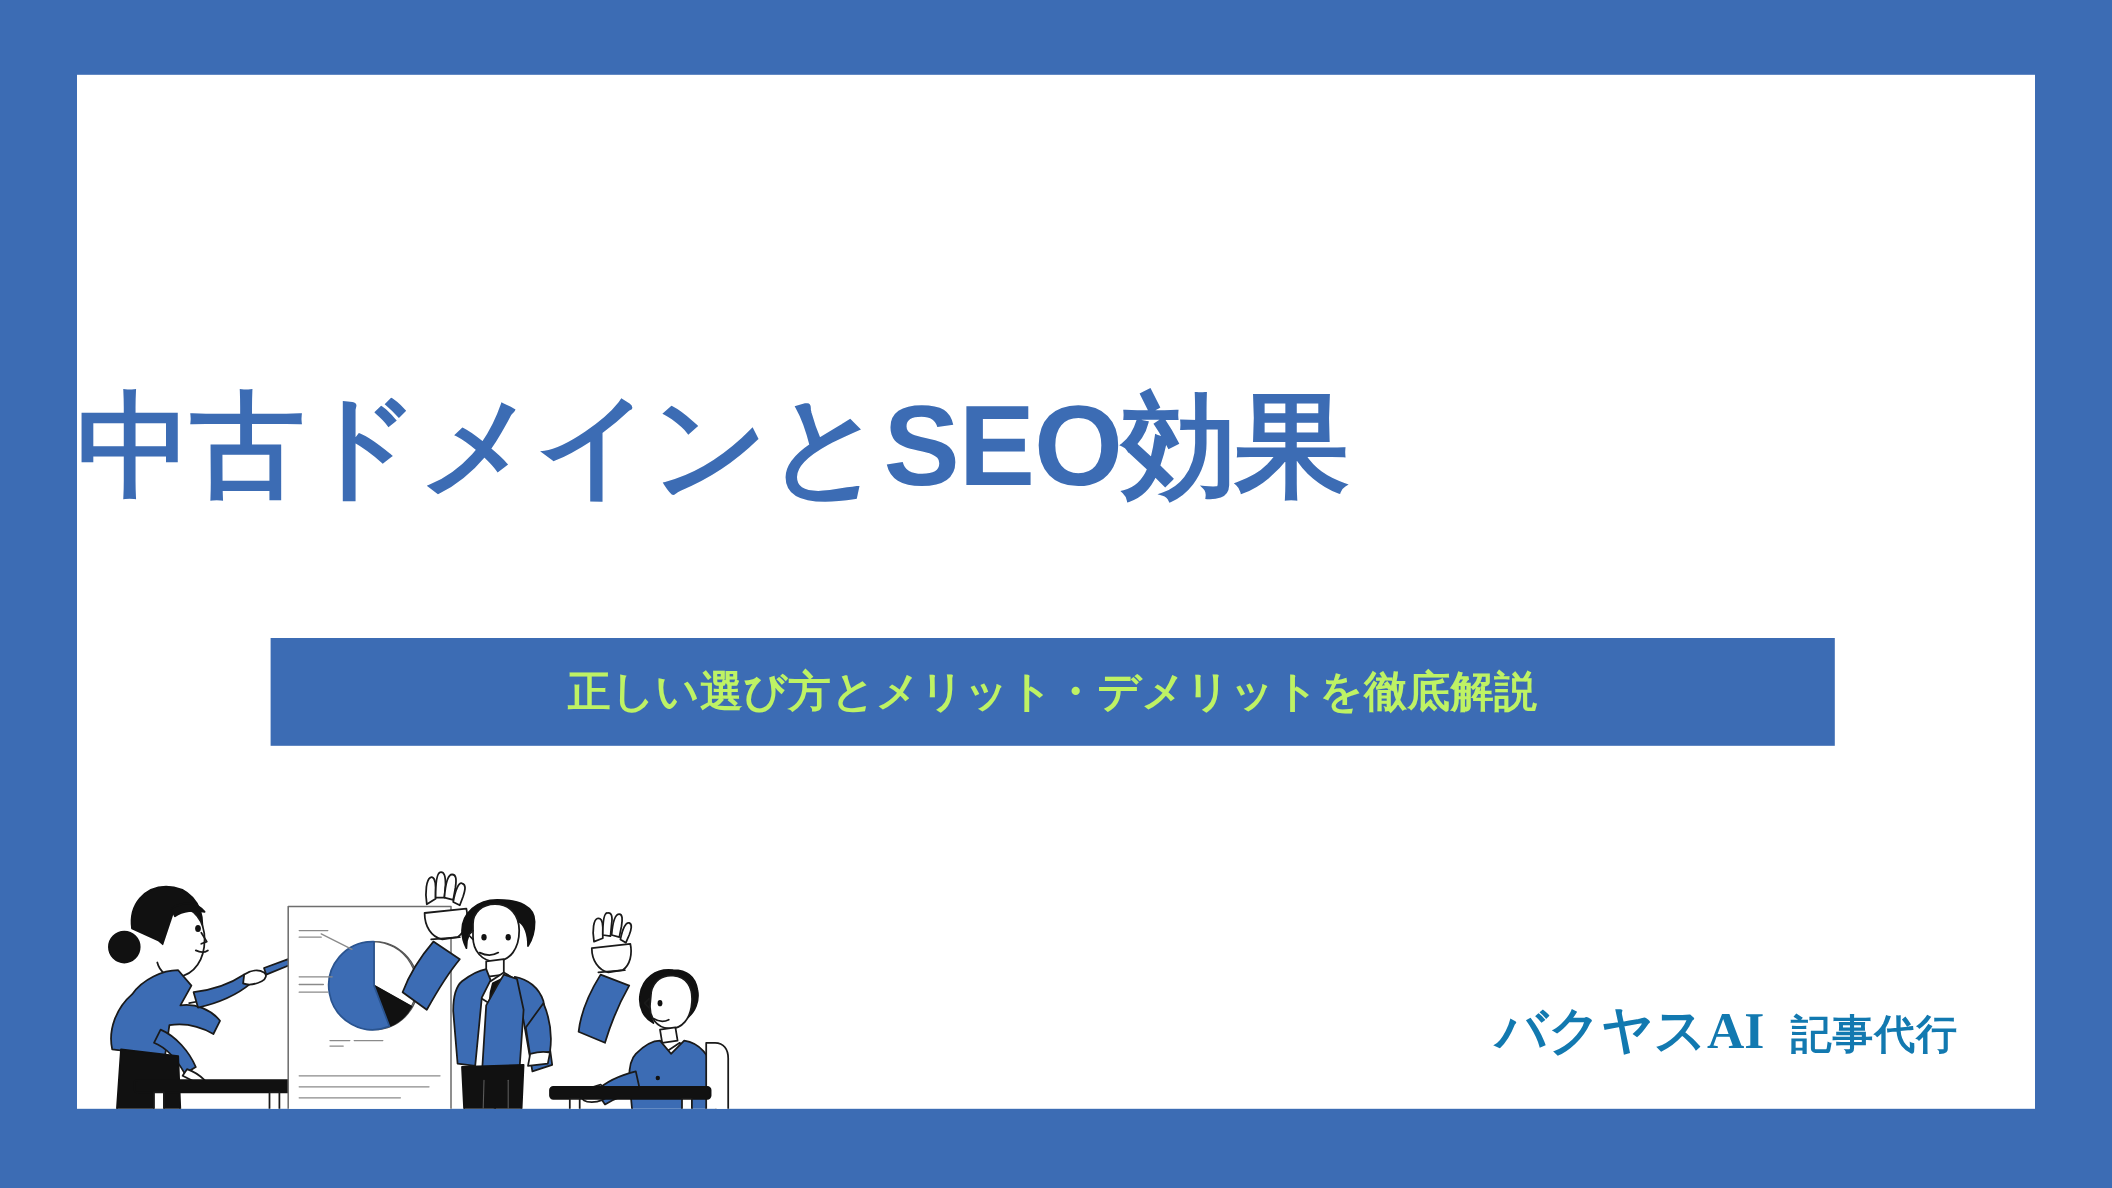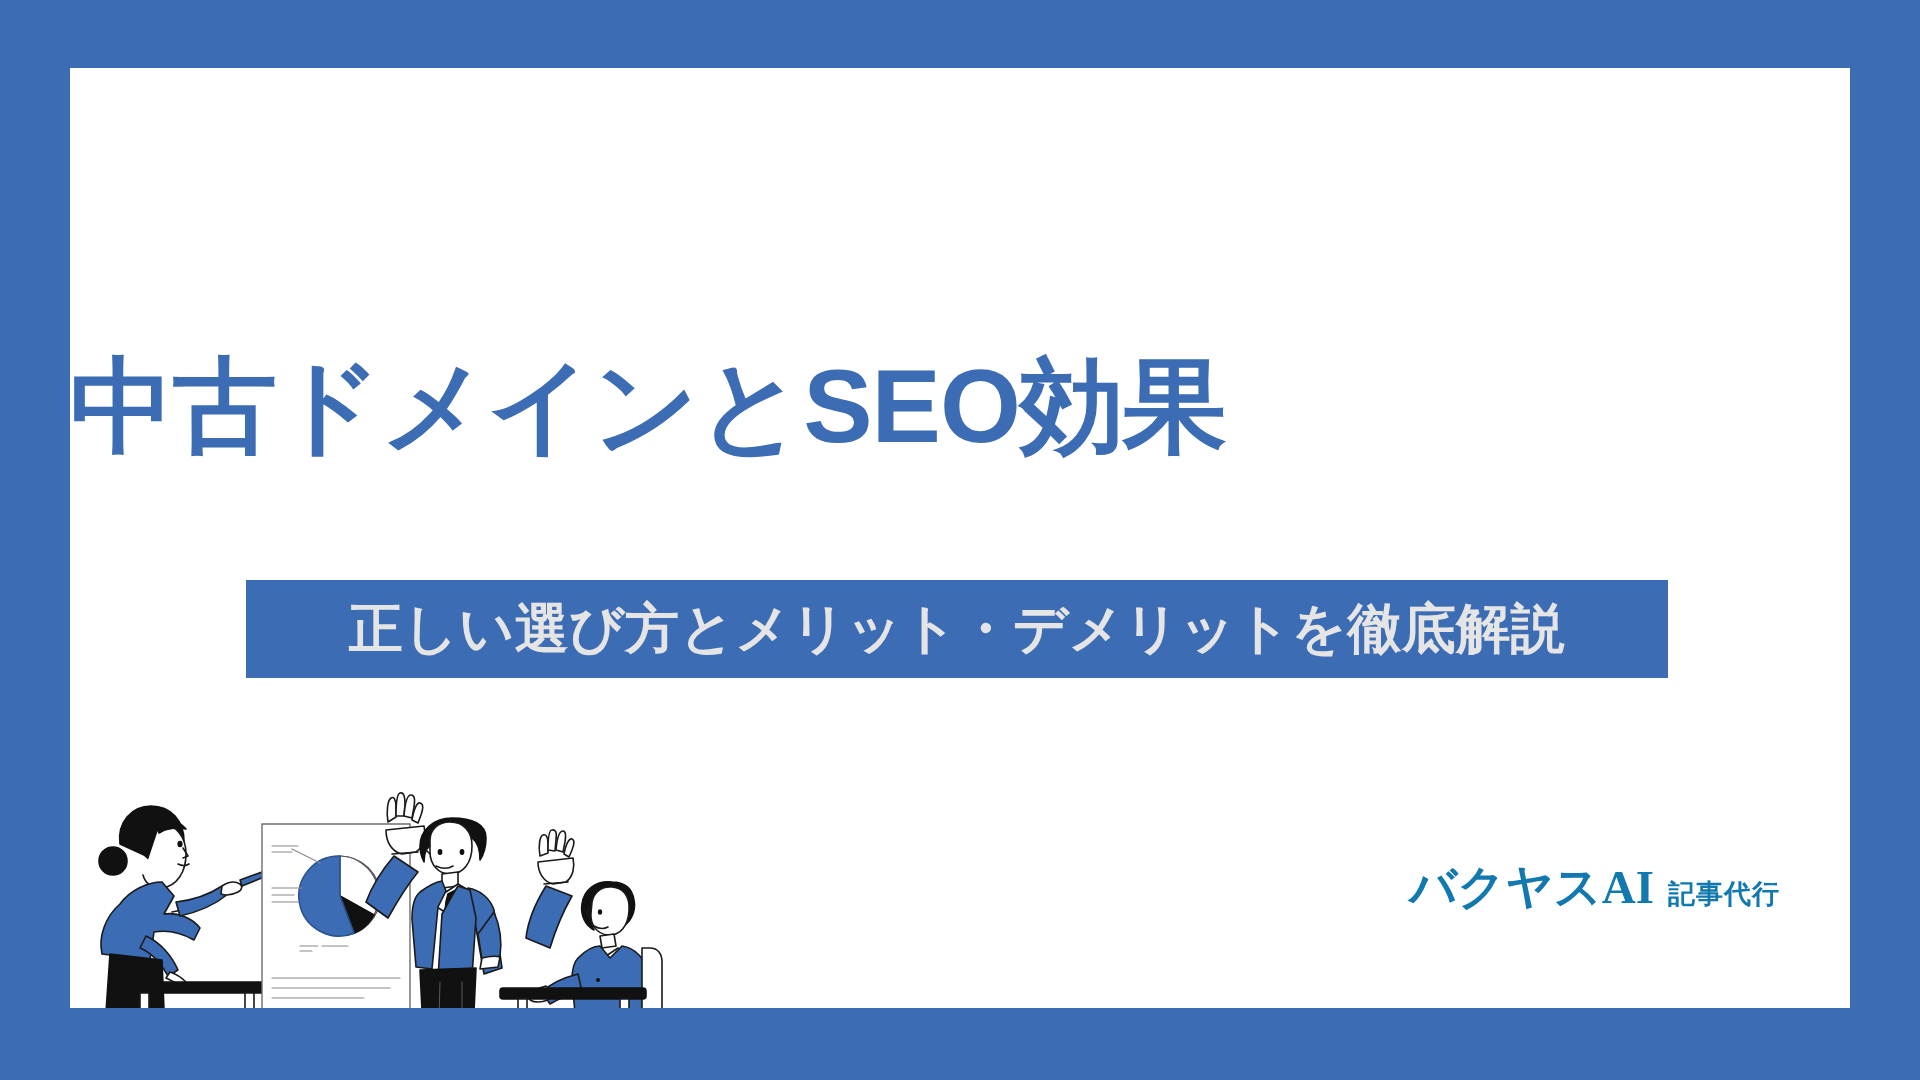--- a/index.html
+++ b/index.html
@@ -56,51 +56,52 @@
     top: 512px;           
     width: 1422px;
     height: 98px;
     background: #3C6CB4;
     display: flex;
     align-items: center;
     justify-content: center;
   }
 
   #subtitle-text {
-    color: #e5e5e5;
-    font-size: 54px;
+    color: #bef264;
+    font-size: 39px;
     font-weight: 700;
     letter-spacing: 0.5px;
     white-space: nowrap;
   }
 
   
   #logo {
     position: absolute;
     right: 70px;
-    top: 788px;
+    top: 838px;
     display: flex;
     align-items: baseline;
     gap: 14px;
     color: #1279B0;
   }
 
   #logo-main {
     font-family: "Liberation Serif", "DejaVu Serif", serif;
     font-size: 47px;
     font-weight: 700;
     letter-spacing: 0px;
     color: #1279B0;
   }
 
   #logo-sub {
-    font-size: 27px;
+    font-size: 37px;
     font-weight: 700;
     color: #1279B0;
     letter-spacing: 1px;
+    margin-left: 10px;
   }
 
   
   #illustration {
     position: absolute;
     left: -70px;     
     bottom: -68px;   
     width: 760px;
     height: 380px;
     pointer-events: none;

